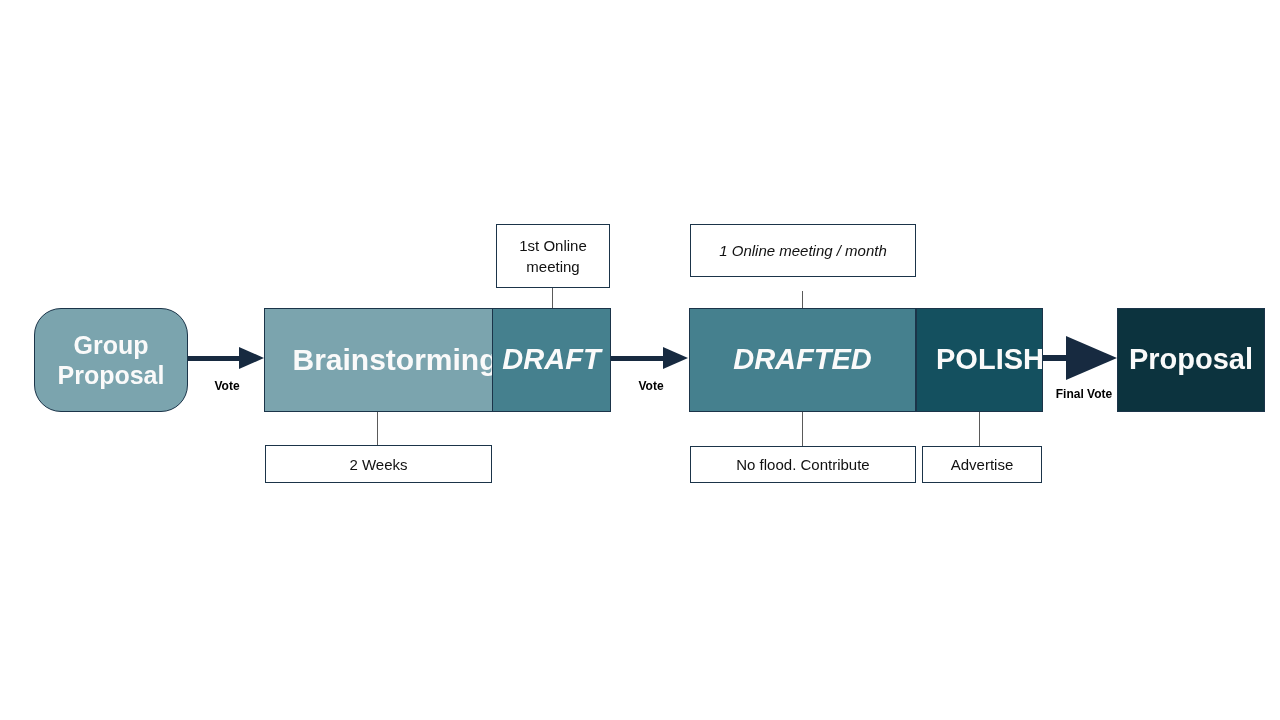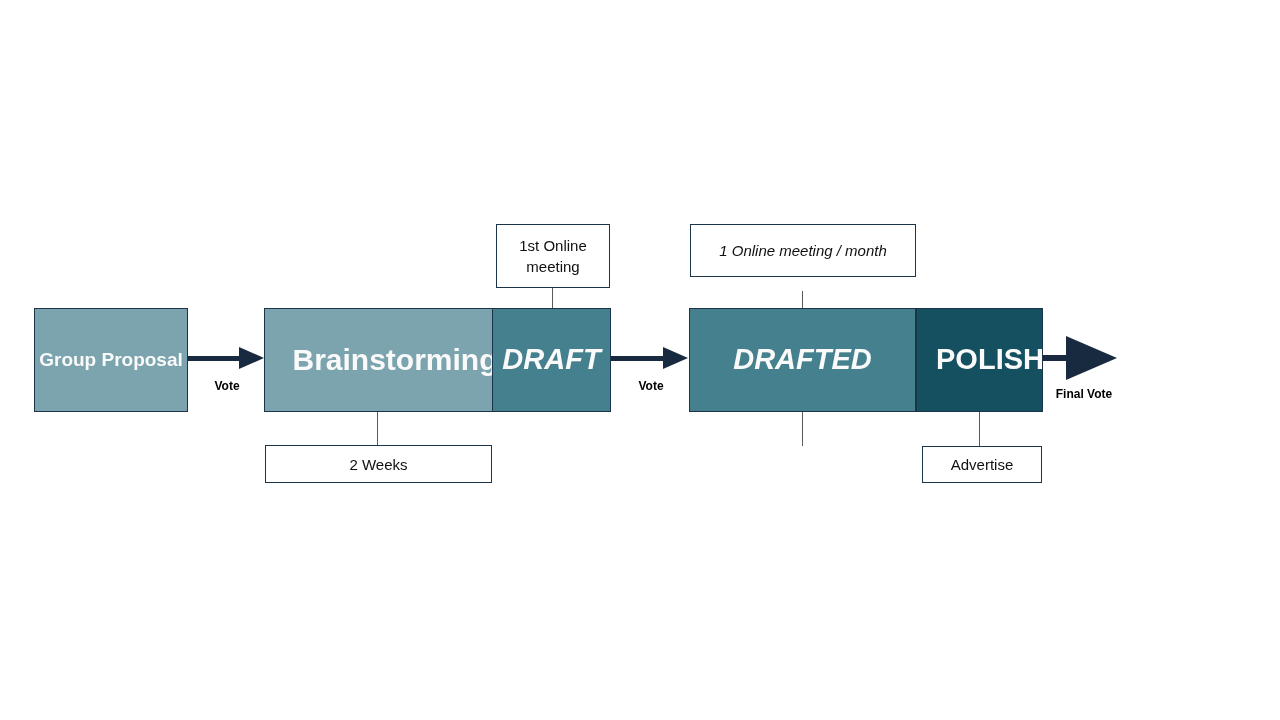--- a/index.html
+++ b/index.html
@@ -31,44 +31,50 @@
   .edge-label{
     position:absolute;color:#000;font-weight:bold;font-size:12px;line-height:1.25;
     text-align:center;
   }
 </style>
 </head>
 <body>
 
 <div class="canvas">
 
-  <div class="node light" style="left:34px;width:154px;font-size:19px;">
+  <div class="node light" style="left:34px;width:154px;font-size:25px;border-radius:27px;">
     <span>Group Proposal</span>
   </div>
   <div class="node light" style="left:264px;width:262px;font-size:30px;">
     <span>Brainstorming</span>
   </div>
   <div class="node medium" style="left:492px;width:119px;font-size:29px;">
     <span>DRAFT</span>
   </div>
   <div class="node medium" style="left:689px;width:227px;font-size:29px;">
     <span>DRAFTED</span>
   </div>
   <div class="node dark" style="left:916px;width:127px;font-size:29px;">
     <span>POLISH</span>
   </div>
+  <div class="node darkest" style="left:1117px;width:148px;font-size:29px;">
+    <span>Proposal</span>
+  </div>
 
   <div class="note" style="left:496px;top:224px;width:114px;height:64px;">
     <span>1st Online meeting</span>
   </div>
   <div class="note" style="left:690px;top:224px;width:226px;height:53px;font-style:italic;">
     <span>1 Online meeting / month</span>
   </div>
   <div class="note" style="left:265px;top:445px;width:227px;height:38px;">
     <span>2 Weeks</span>
+  </div>
+  <div class="note" style="left:690px;top:446px;width:226px;height:37px;">
+    <span>No flood. Contribute</span>
   </div>
   <div class="note" style="left:922px;top:446px;width:120px;height:37px;">
     <span>Advertise</span>
   </div>
 
   <div class="vline" style="left:552px;top:288px;height:20px;"></div>
   <div class="vline" style="left:802px;top:291px;height:17px;"></div>
   <div class="vline" style="left:377px;top:412px;height:33px;"></div>
   <div class="vline" style="left:802px;top:412px;height:34px;"></div>
   <div class="vline" style="left:979px;top:412px;height:34px;"></div>

